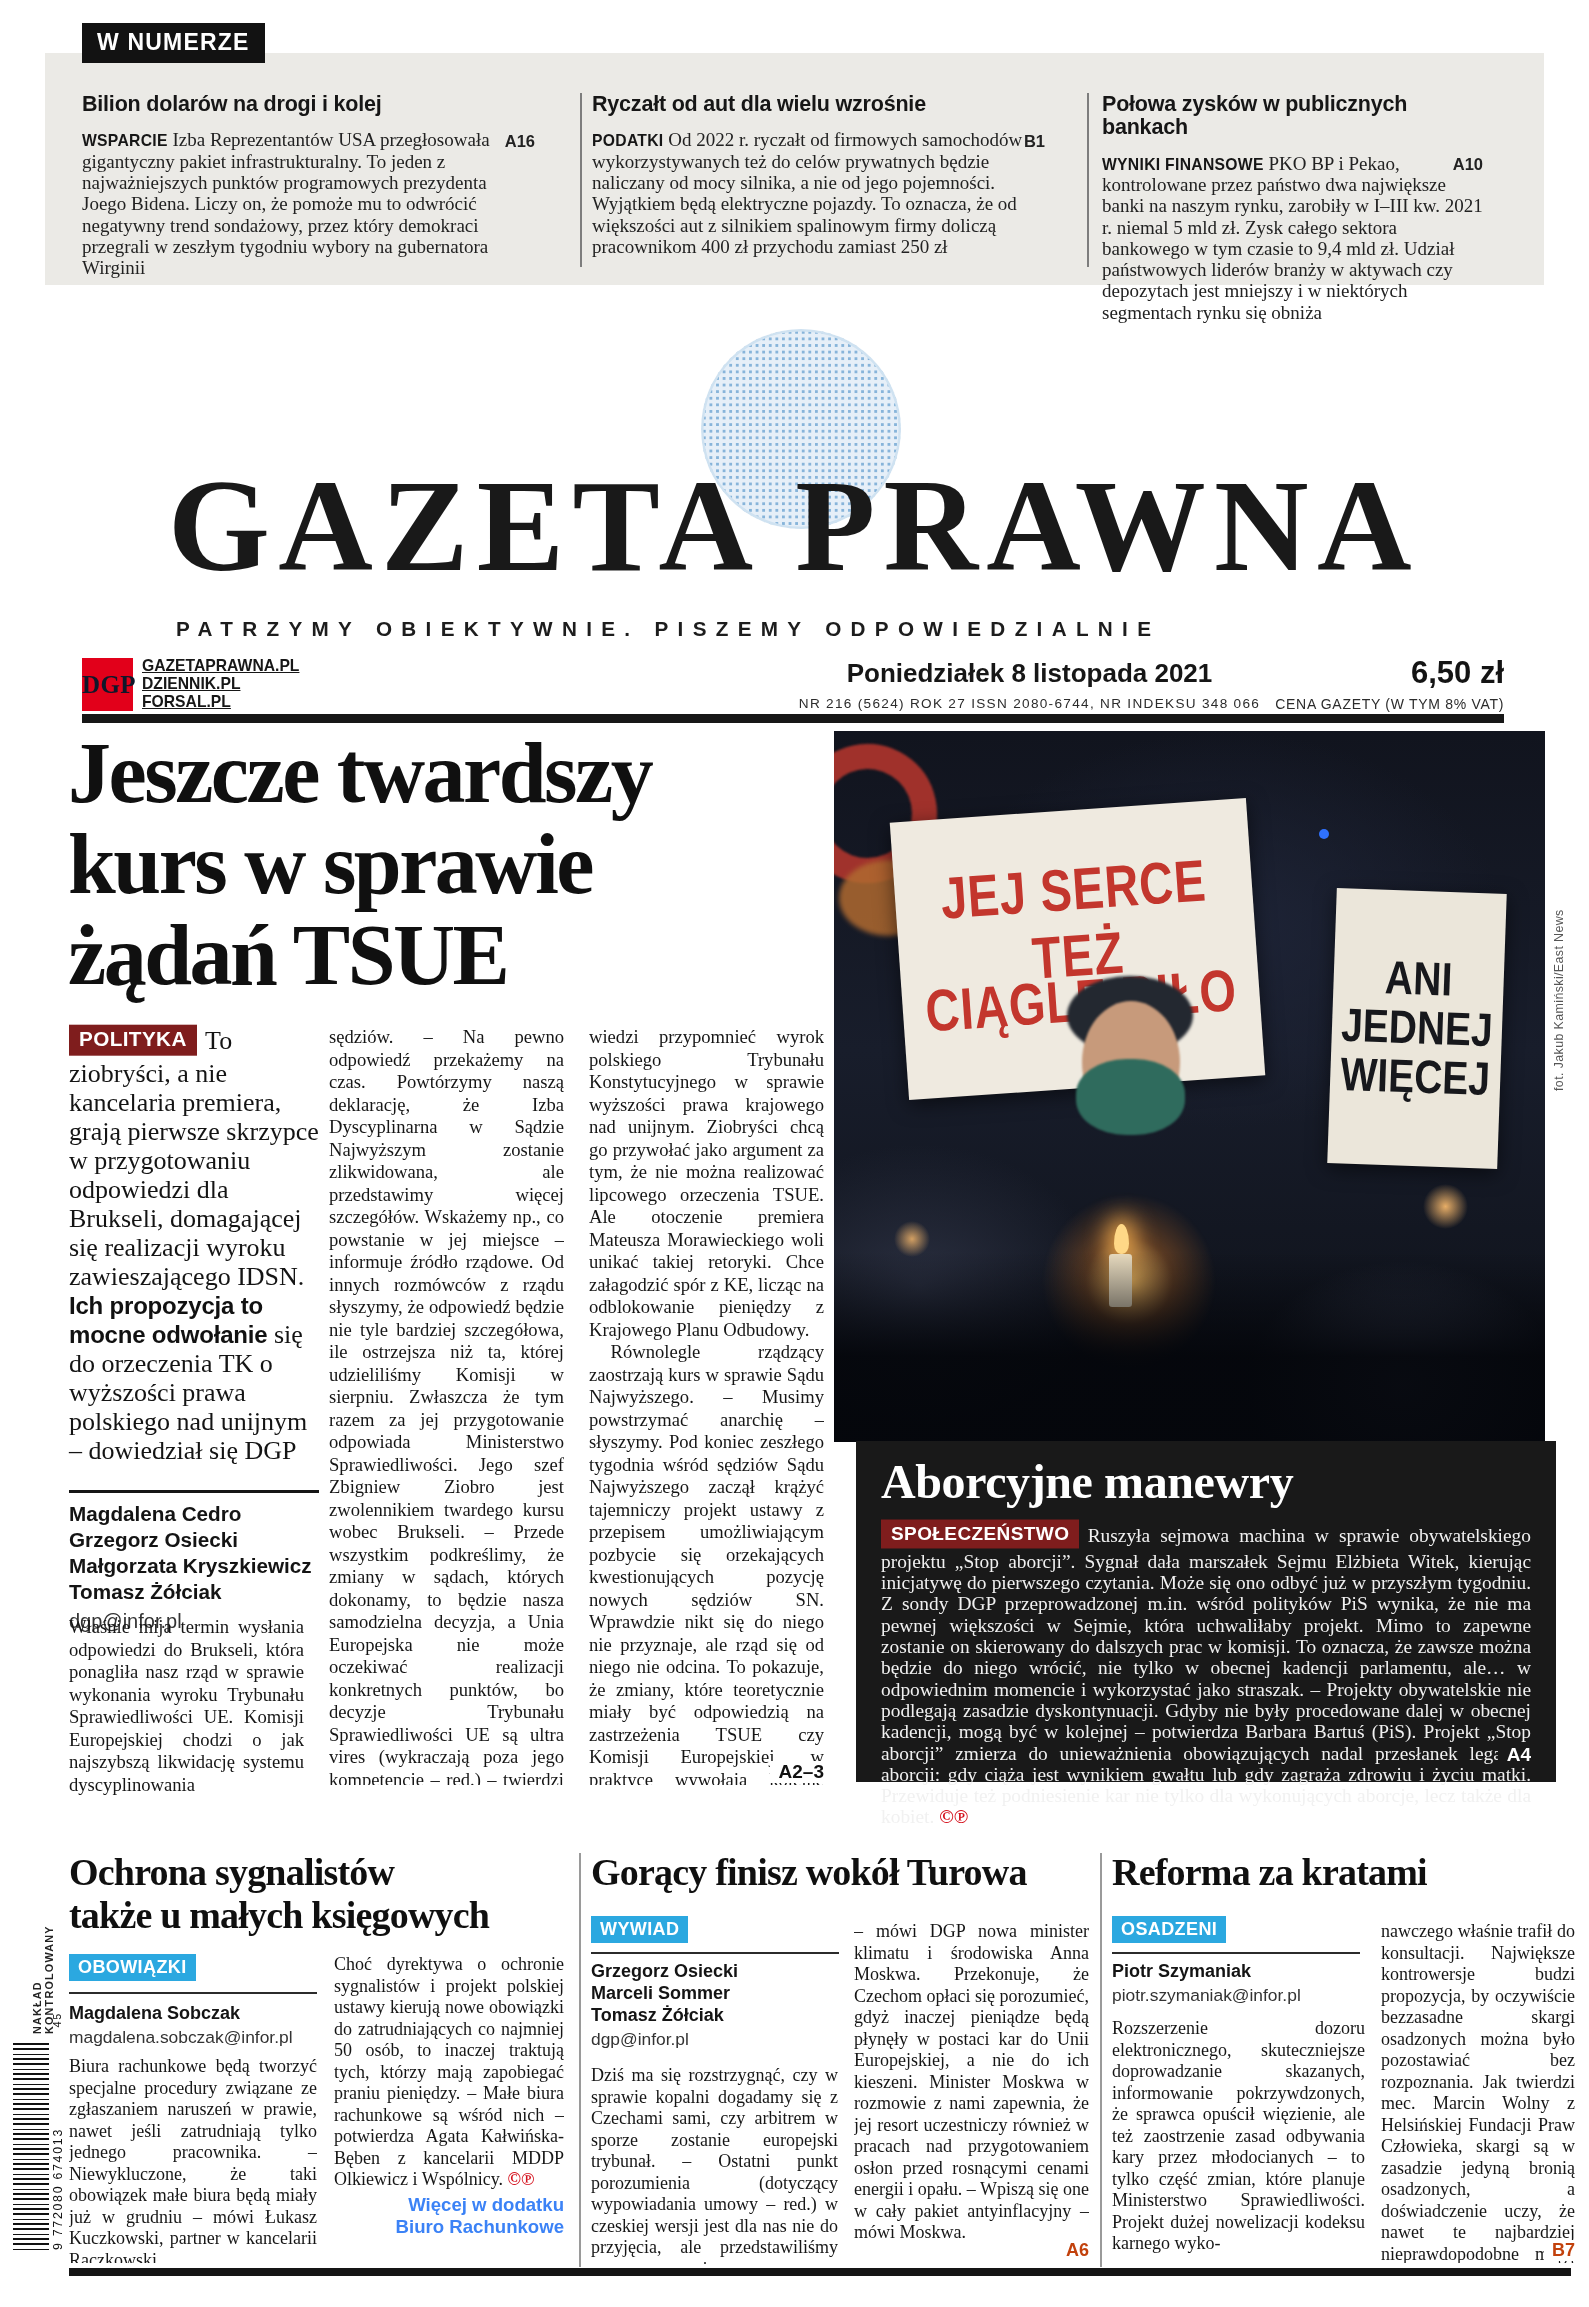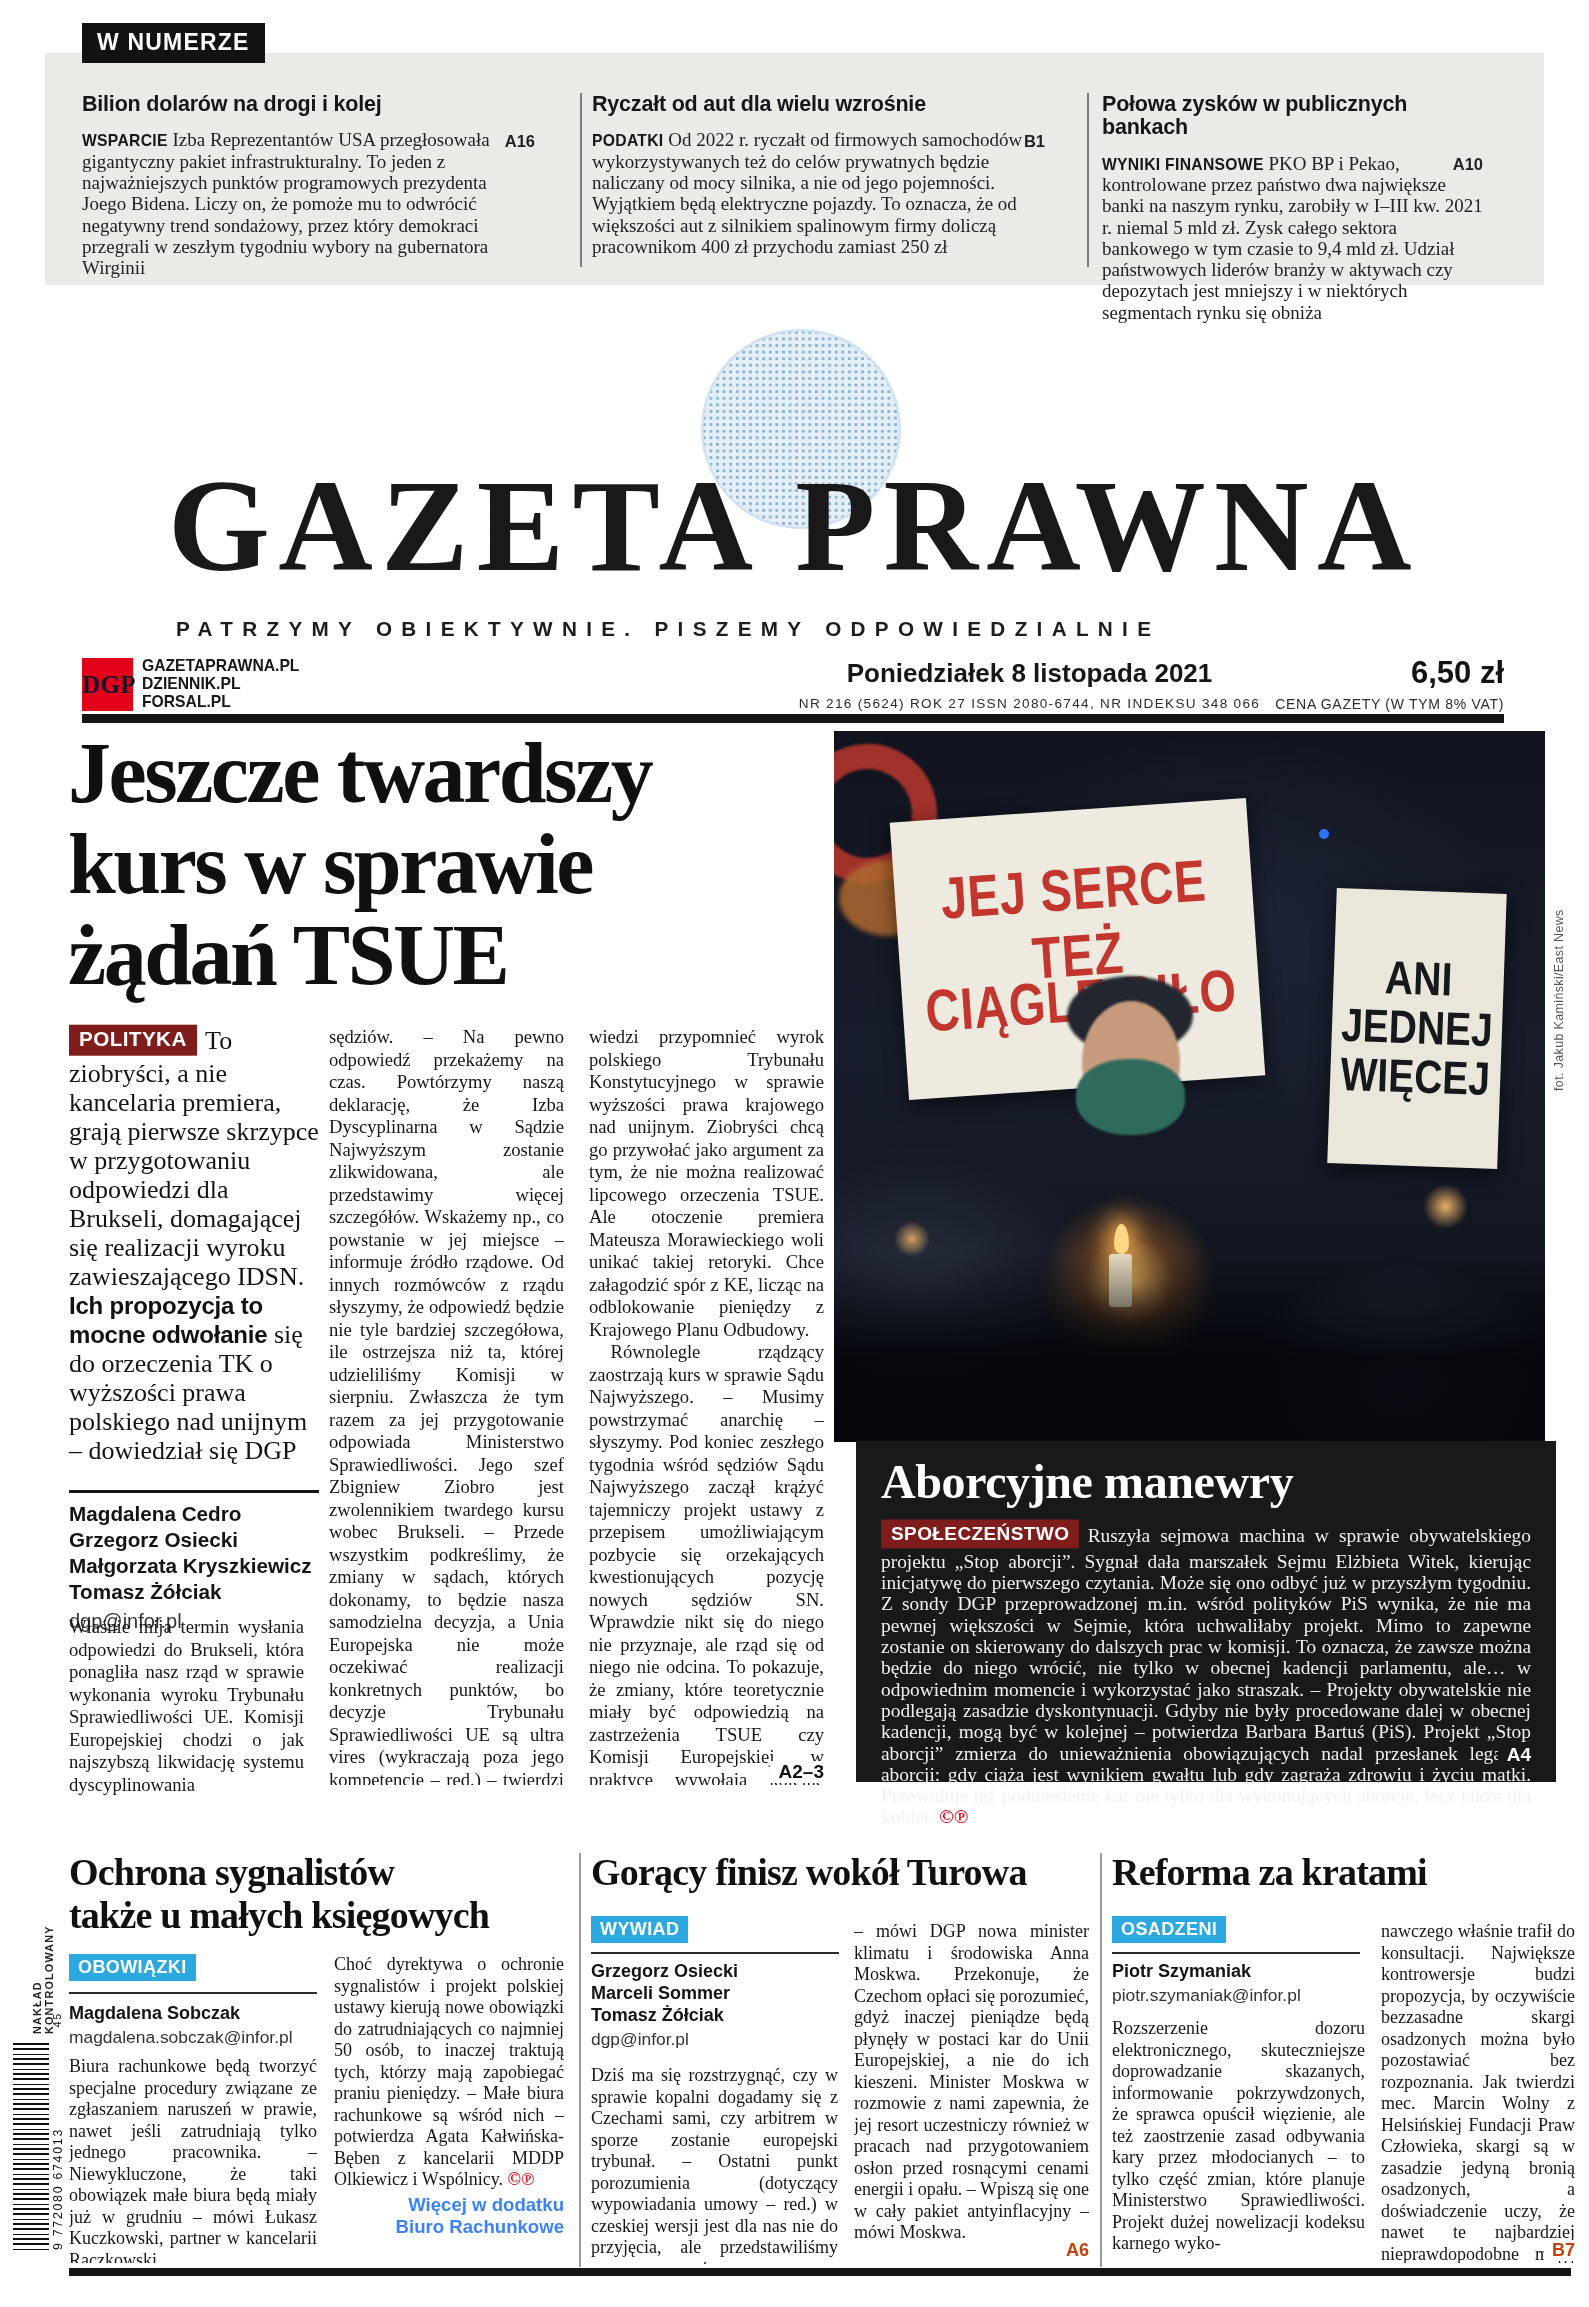--- a/index.html
+++ b/index.html
@@ -32,21 +32,21 @@
     background-size:6.6px 6.6px; box-shadow:inset 0 0 0 2.5px #cfe2f1; }
   .mast { position:absolute; left:168px; font-weight:700; font-size:131px; line-height:1;
     letter-spacing:8.3px; color:#191919; white-space:nowrap; }
   .mast1 { top:331px; } .mast2 { top:460px; }
   .tagline { position:absolute; left:176px; top:617px; font:700 20.7px "Liberation Sans",sans-serif;
     letter-spacing:.45em; color:#1d1d1d; white-space:nowrap; }
 
   
   .logo { position:absolute; left:82px; top:658px; width:51px; height:53px; background:#e2001a;
     color:#0f172a; font:700 25px/53px "Liberation Serif",serif; text-align:center; letter-spacing:0.4px; }
-  .domains { position:absolute; left:142px; top:657px; font:700 15.7px/18px "Liberation Sans",sans-serif; color:#171717; }
+  .domains { position:absolute; left:142px; top:657px; font:700 15.7px/18px "Liberation Sans",sans-serif; color:#171717;text-decoration:underline; }
   .dateblock { position:absolute; left:736px; top:658px; width:587px; text-align:center; }
   .date { font:700 26px "Liberation Sans",sans-serif; color:#161616; }
   .issue { margin-top:7.4px; font:400 13.6px "Liberation Sans",sans-serif; letter-spacing:1.3px; color:#2c2c2c; }
   .priceblock { position:absolute; left:1241px; top:655px; width:263px; text-align:right; }
   .price { font:700 31px "Liberation Sans",sans-serif; color:#141414; }
   .pricenote { margin-top:5px; font:400 14px "Liberation Sans",sans-serif; letter-spacing:0.7px; color:#2c2c2c; }
   .bigrule { position:absolute; left:82px; top:714px; width:1422px; height:9px; background:#171717; }
 
   
   .mainhl { position:absolute; left:68px; top:728px; font-weight:700; font-size:86px; line-height:91px;

